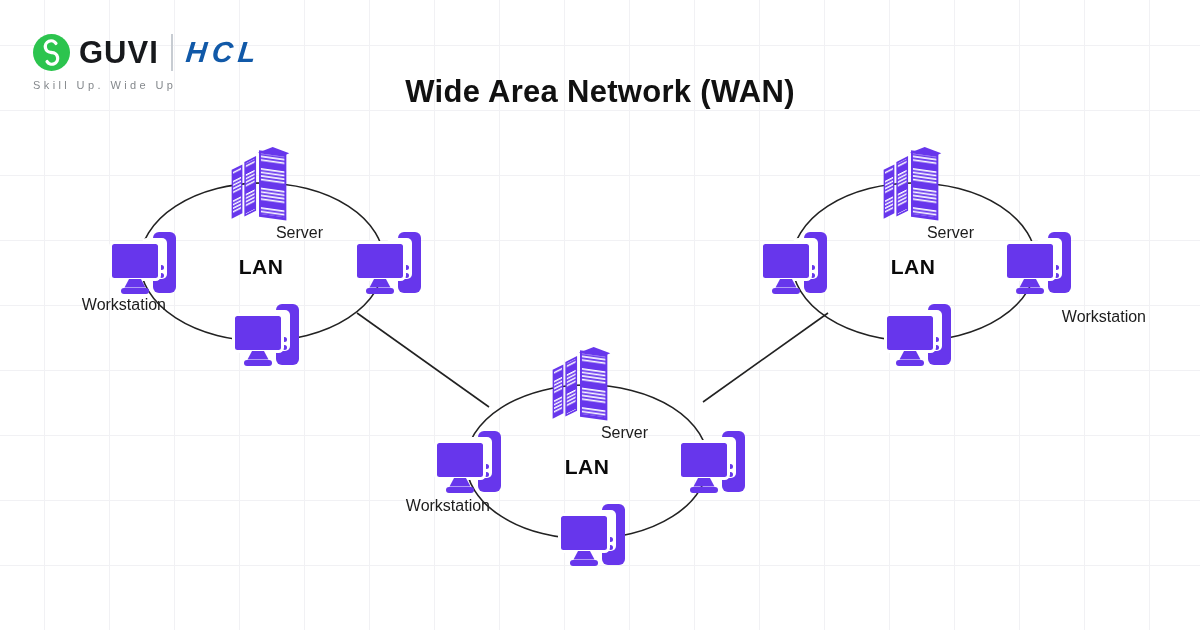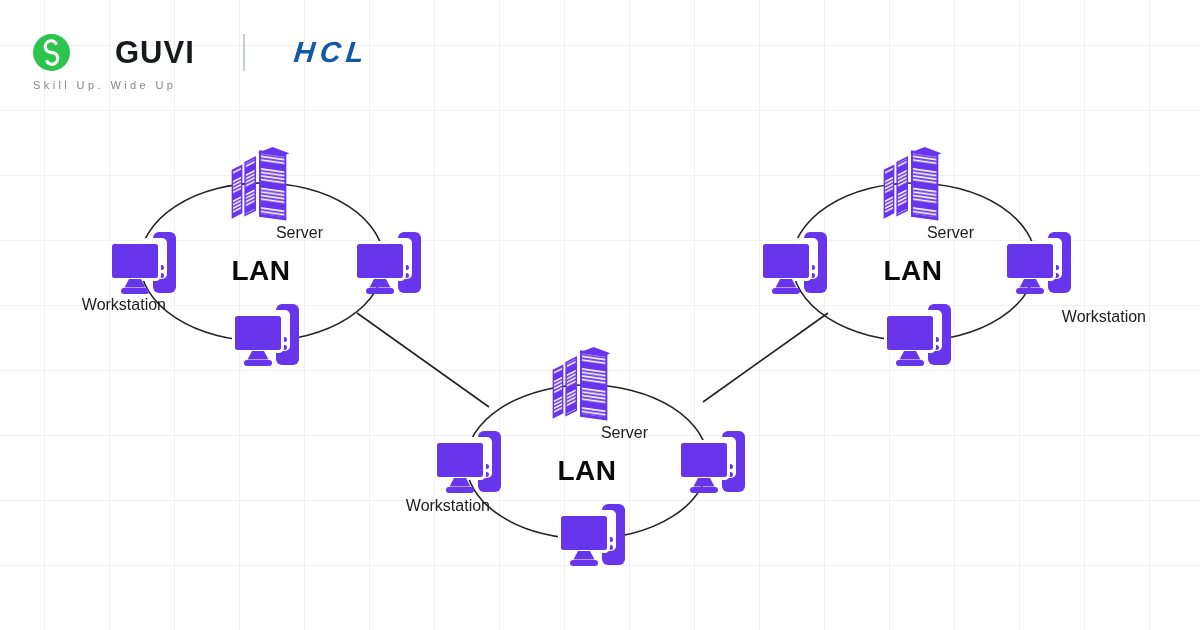--- a/index.html
+++ b/index.html
@@ -11,21 +11,21 @@
       linear-gradient(to right, var(--grid-line,#f1f1f4) 1px, transparent 1px),
       linear-gradient(to bottom, var(--grid-line,#f1f1f4) 1px, transparent 1px);
     background-size:65px 65px;
     background-position:44px 45px;
     overflow:hidden;
     font-family:"Liberation Sans", sans-serif;
     color:#111;
   }
   
   .brand{position:absolute;left:33px;top:34px;}
-  .brand-row{display:flex;align-items:center;gap:36px;}
+  .brand-row{display:flex;align-items:center;}
   .guvi-mark{width:37px;height:37px;display:block;}
   .guvi-word{
     margin-left:9px;
     font-size:31px;font-weight:700;letter-spacing:1px;
     color:#17191c;
   }
   .brand-divider{
     width:2px;height:37px;background:#c7ccd2;
     margin:0 13px 0 12px;
   }
@@ -53,21 +53,21 @@
   .net-layer line{stroke:var(--stroke-dark,#222);stroke-width:1.6;}
   
   .icon{position:absolute;color:var(--accent-purple,#6736EC);}
   .icon svg{display:block;width:100%;height:100%;}
   .node-label{
     position:absolute;width:110px;text-align:right;
     font-size:16px;color:#1c1c1c;
   }
   .lan-label{
     position:absolute;width:100px;text-align:center;
-    font-size:28px;font-weight:800;letter-spacing:.5px;color:#0a0a0a;
+    font-size:21px;font-weight:800;letter-spacing:.5px;color:#0a0a0a;
   }
 </style>
 </head>
 <body>
 
 <div class="stage">
 
   <svg class="net-layer" viewBox="0 0 1200 630">
     <defs>
       <pattern id="slats" x="0" y="0" width="40" height="20" patternUnits="userSpaceOnUse">
@@ -117,20 +117,21 @@
         <path d="M22.3 9.2 A5.6 5.6 0 1 0 17.9 17.8" stroke="#fff" stroke-width="3.2" fill="none" stroke-linecap="round"></path>
         <path d="M13.7 26.8 A5.6 5.6 0 1 0 18.1 18.2" stroke="#fff" stroke-width="3.2" fill="none" stroke-linecap="round"></path>
       </svg>
       <span class="guvi-word">GUVI</span>
       <span class="brand-divider"></span>
       <span class="hcl-word">HCL</span>
     </div>
     <div class="brand-tagline">Skill Up. Wide Up</div>
   </header>
 
+  <h1 class="page-title">Wide Area Network (WAN)</h1>
 
   <div class="icon" style="left:228px;top:144px;width:62px;height:84px;">
     <svg>
         <use href="#ic-server"></use>
       </svg>
   </div>
   <div class="node-label" style="left:213px;top:224px;">Server</div>
   <div class="lan-label" style="left:211px;top:255px;">LAN</div>
   <div class="icon" style="left:109px;top:231px;width:68px;height:64px;">
     <svg>

